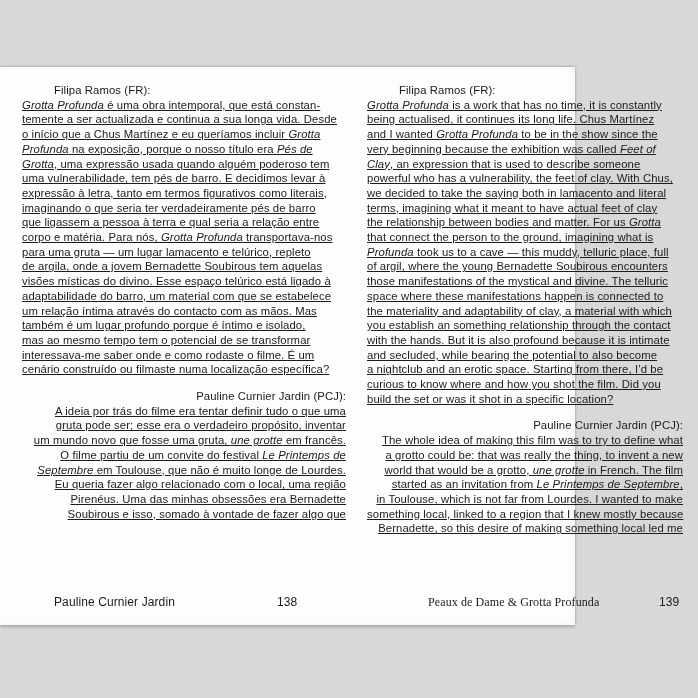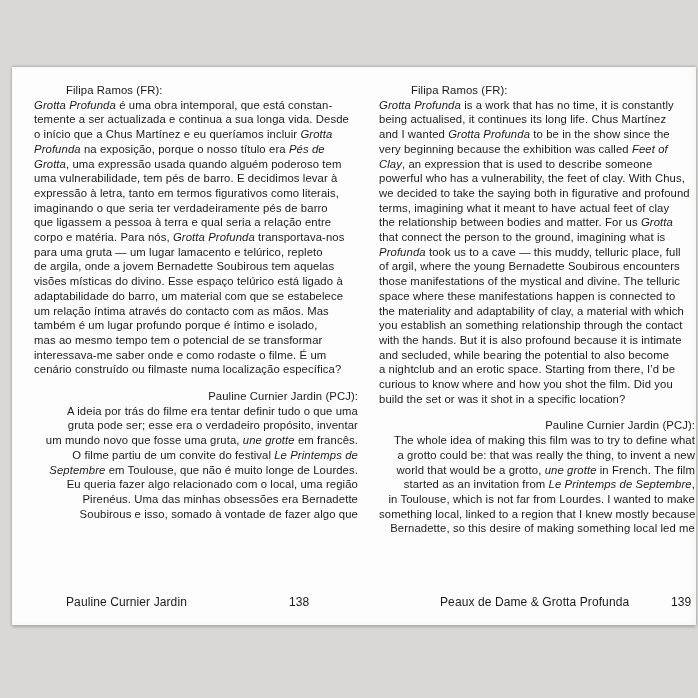--- a/index.html
+++ b/index.html
@@ -4,45 +4,45 @@
 <style>
   html,body{margin:0;padding:0;}
   body{
     width:698px;height:698px;
     background:var(--bg,#d9d8d6);
     position:relative;
     font-family:"Liberation Sans", sans-serif;
     overflow:hidden;
   }
   .spread{
-    position:absolute;left:12px;top:67px;width:684px;height:558px;
+    position:absolute;left:0;top:67px;width:575px;height:558px;
     background:var(--page,#fdfdfd);
     box-shadow:0 -1px 2px rgba(0,0,0,.18), 0 2px 3px rgba(0,0,0,.22), inset -3px 0 6px rgba(0,0,0,.035);
   }
   .column{
     position:absolute;top:16px;
     color:var(--ink,#1b1b1a);
     font-size:11.3px;line-height:14.7px;
     letter-spacing:.1px;
   }
   .col-left{left:22px;width:324px;}
   .col-right{left:367px;width:316px;}
   .speaker{padding-left:32px;white-space:nowrap;}
-  .paragraph .line{white-space:nowrap;}
+  .paragraph .line{white-space:nowrap;text-decoration:underline;}
   section.pcj{margin-top:12px;text-align:right;}
   i{font-style:italic;}
   .ft{
     position:absolute;top:528px;
     color:var(--ink,#1b1b1a);
     font-size:12px;line-height:14.7px;letter-spacing:.1px;
     white-space:nowrap;
   }
   .ft-title-left{left:54px;}
   .ft-num-left{left:277px;}
-  .ft-title-right{left:428px;}
+  .ft-title-right{left:428px;font-family:Liberation Serif, serif;}
   .ft-num-right{left:659px;}
 </style>
 </head>
 <body style="--bg: #d9d8d6; --page: #fdfdfd; --ink: #1b1b1a;">
 
 <div class="spread">
 
   <div class="column col-left">
     <section>
       <div class="speaker">Filipa Ramos (FR):</div>
@@ -86,21 +86,21 @@
   <div class="column col-right">
     <section>
       <div class="speaker">Filipa Ramos (FR):</div>
       <div class="paragraph">
           <div class="line"><i>Grotta Profunda</i> is a work that has no time, it is constantly</div>
           <div class="line">being actualised, it continues its long life. Chus Martínez</div>
           <div class="line">and I wanted <i>Grotta Profunda</i> to be in the show since the</div>
           <div class="line">very beginning because the exhibition was called <i>Feet of</i></div>
           <div class="line"><i>Clay</i>, an expression that is used to describe someone</div>
           <div class="line">powerful who has a vulnerability, the feet of clay. With Chus,</div>
-          <div class="line">we decided to take the saying both in figurative and profound</div>
+          <div class="line">we decided to take the saying both in lamacento and literal</div>
           <div class="line">terms, imagining what it meant to have actual feet of clay</div>
           <div class="line">the relationship between bodies and matter. For us <i>Grotta</i></div>
           <div class="line">that connect the person to the ground, imagining what is</div>
           <div class="line"><i>Profunda</i> took us to a cave — this muddy, telluric place, full</div>
           <div class="line">of argil, where the young Bernadette Soubirous encounters</div>
           <div class="line">those manifestations of the mystical and divine. The telluric</div>
           <div class="line">space where these manifestations happen is connected to</div>
           <div class="line">the materiality and adaptability of clay, a material with which</div>
           <div class="line">you establish an something relationship through the contact</div>
           <div class="line">with the hands. But it is also profound because it is intimate</div>

